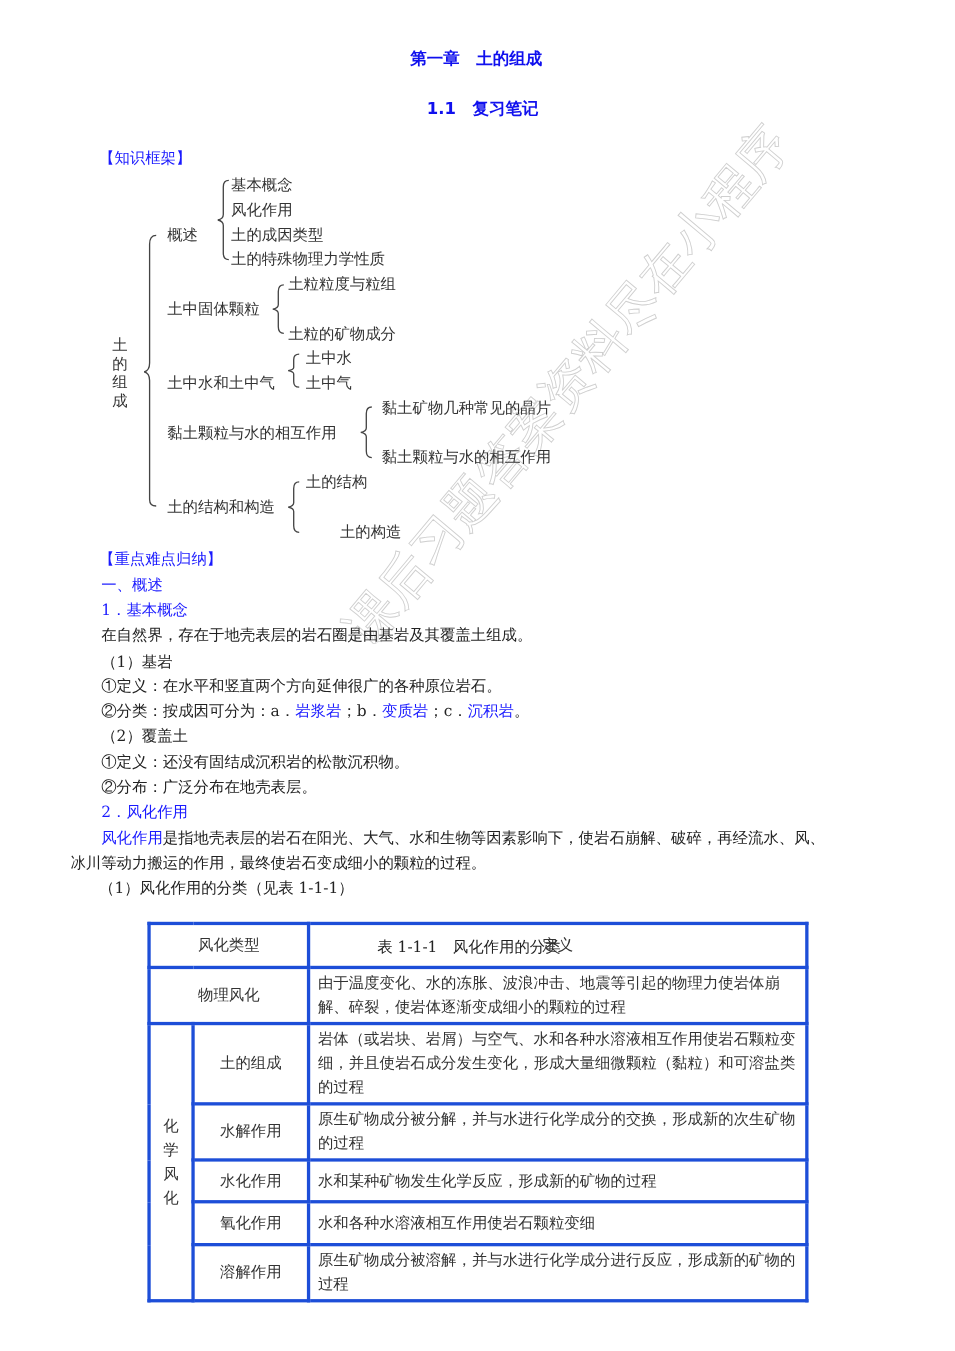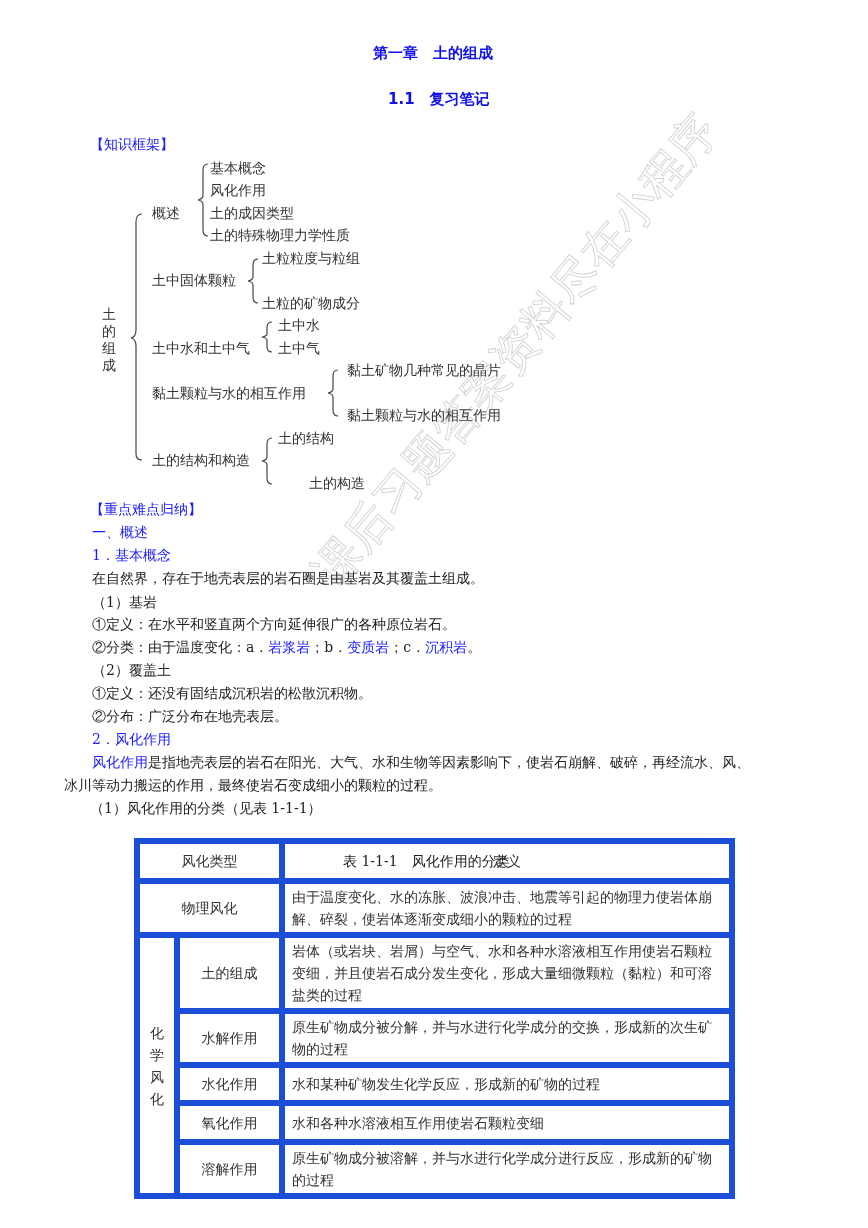--- a/index.html
+++ b/index.html
@@ -7,21 +7,21 @@
          font-family: "DejaVu Serif", "Liberation Serif", serif; color: #222; }
   .abs { position: absolute; white-space: nowrap; }
   .blue { color: #1a1aff; }
   .title { font-family: "DejaVu Sans", "Liberation Sans", sans-serif; font-weight: bold; font-size: 15px; color: #1010ee; }
   .t { font-size: 14px; line-height: 20px; }
   .mm { font-size: 14px; color: #333; }
   svg.br { position: absolute; overflow: visible; }
   svg.br path { fill: none; stroke: #444; stroke-width: 1.2; }
 
   table.wt { position: absolute; left: 134px; top: 838px; width: 601px; border-collapse: collapse; font-size: 14px; color: #333; }
-  table.wt td { border: 6px solid #1d4ed8; padding: 2px 7px; line-height: 22px; vertical-align: middle; }
+  table.wt td { border: 3px solid #1d4ed8; padding: 2px 7px; line-height: 22px; vertical-align: middle; }
   table.wt td.c { text-align: center; }
   .vert { width: 1em; margin: 0 auto; line-height: 22px; text-align: center; white-space: normal; word-break: break-all; }
   .wm { position: absolute; left: 300px; top: 560px; transform: rotate(-50deg); transform-origin: left top;
         font-size: 46px; color: transparent; -webkit-text-stroke: 0.8px #cfcfcf; white-space: nowrap;
         font-family: "DejaVu Sans", sans-serif; pointer-events: none; }
 </style>
 </head>
 <body>
 
 <div class="wm">课后习题答案资料尽在小程序</div>
@@ -77,21 +77,21 @@
   <div class="abs mm" style="left:278px; top:475px;margin-left:31px;">土的构造</div>
 </div>
 
 <div class="abs t blue" style="left:90px; top:499px;">【重点难点归纳】</div>
 <div class="abs t blue" style="left:92px; top:522px;">一、概述</div>
 <div class="abs t blue" style="left:92px; top:545px;">1．基本概念</div>
 <div class="abs t" style="left:92px; top:568px;">在自然界，存在于地壳表层的岩石圈是由基岩及其覆盖土组成。</div>
 <div class="abs t" style="left:92px; top:592px;">（1）基岩</div>
 <div class="abs t" style="left:92px; top:614px;">①定义：在水平和竖直两个方向延伸很广的各种原位岩石。</div>
 <div class="abs t" style="left:92px; top:637px;">
-  <span>②分类：由于温度变化：a．</span><span class="blue">岩浆岩</span><span>；b．</span><span class="blue">变质岩</span><span>；c．</span><span class="blue">沉积岩</span><span>。</span>
+  <span>②分类：按成因可分为：a．</span><span class="blue">岩浆岩</span><span>；b．</span><span class="blue">变质岩</span><span>；c．</span><span class="blue">沉积岩</span><span>。</span>
 </div>
 <div class="abs t" style="left:92px; top:660px;">（2）覆盖土</div>
 <div class="abs t" style="left:92px; top:683px;">①定义：还没有固结成沉积岩的松散沉积物。</div>
 <div class="abs t" style="left:92px; top:706px;">②分布：广泛分布在地壳表层。</div>
 <div class="abs t blue" style="left:92px; top:729px;">2．风化作用</div>
 <div class="abs t" style="left:92px; top:752px;">
   <span class="blue">风化作用</span><span>是指地壳表层的岩石在阳光、大气、水和生物等因素影响下，使岩石崩解、破碎，再经流水、风、</span>
 </div>
 <div class="abs t" style="left:64px; top:775px;">冰川等动力搬运的作用，最终使岩石变成细小的颗粒的过程。</div>
 <div class="abs t" style="left:90px; top:798px;">（1）风化作用的分类（见表 1-1-1）</div>

